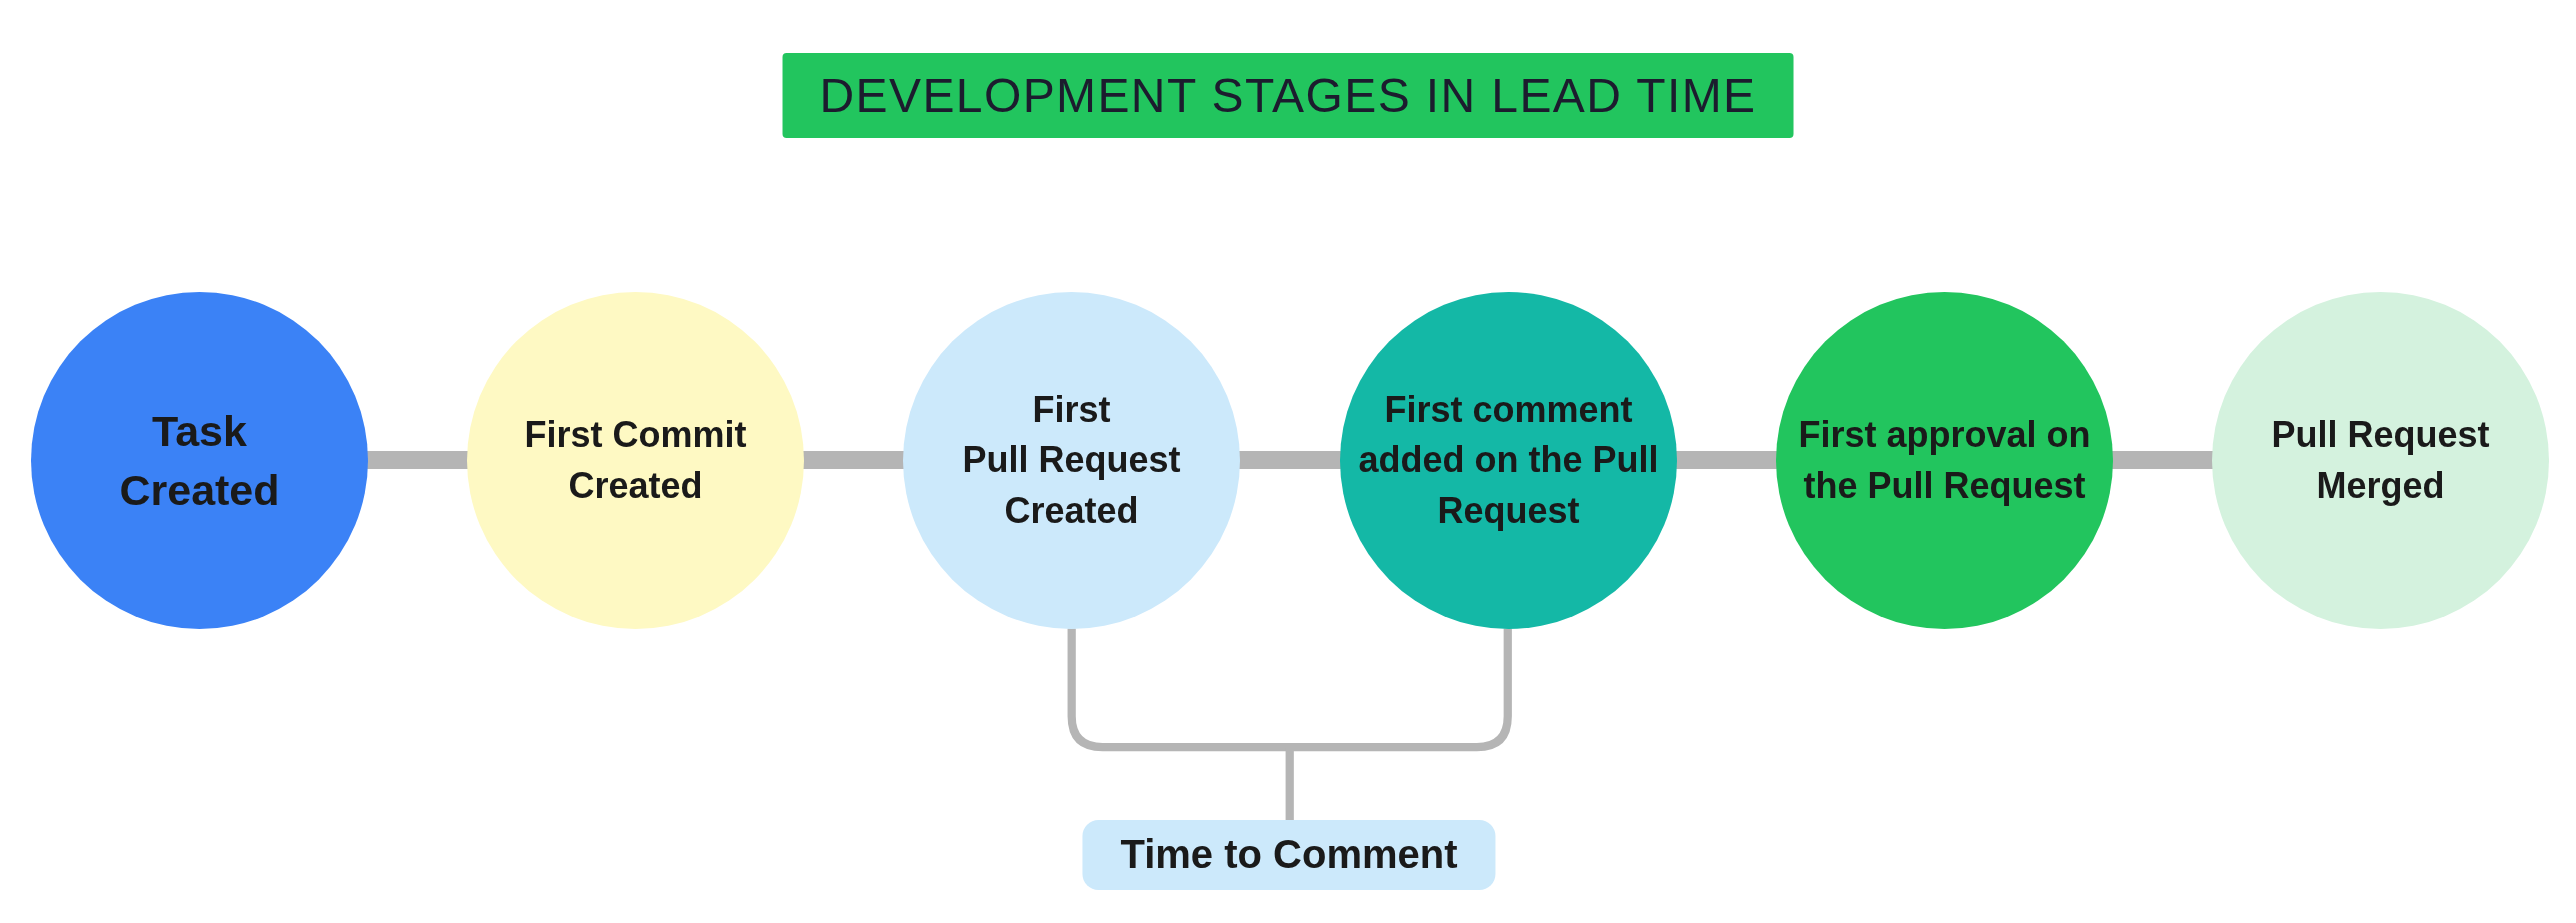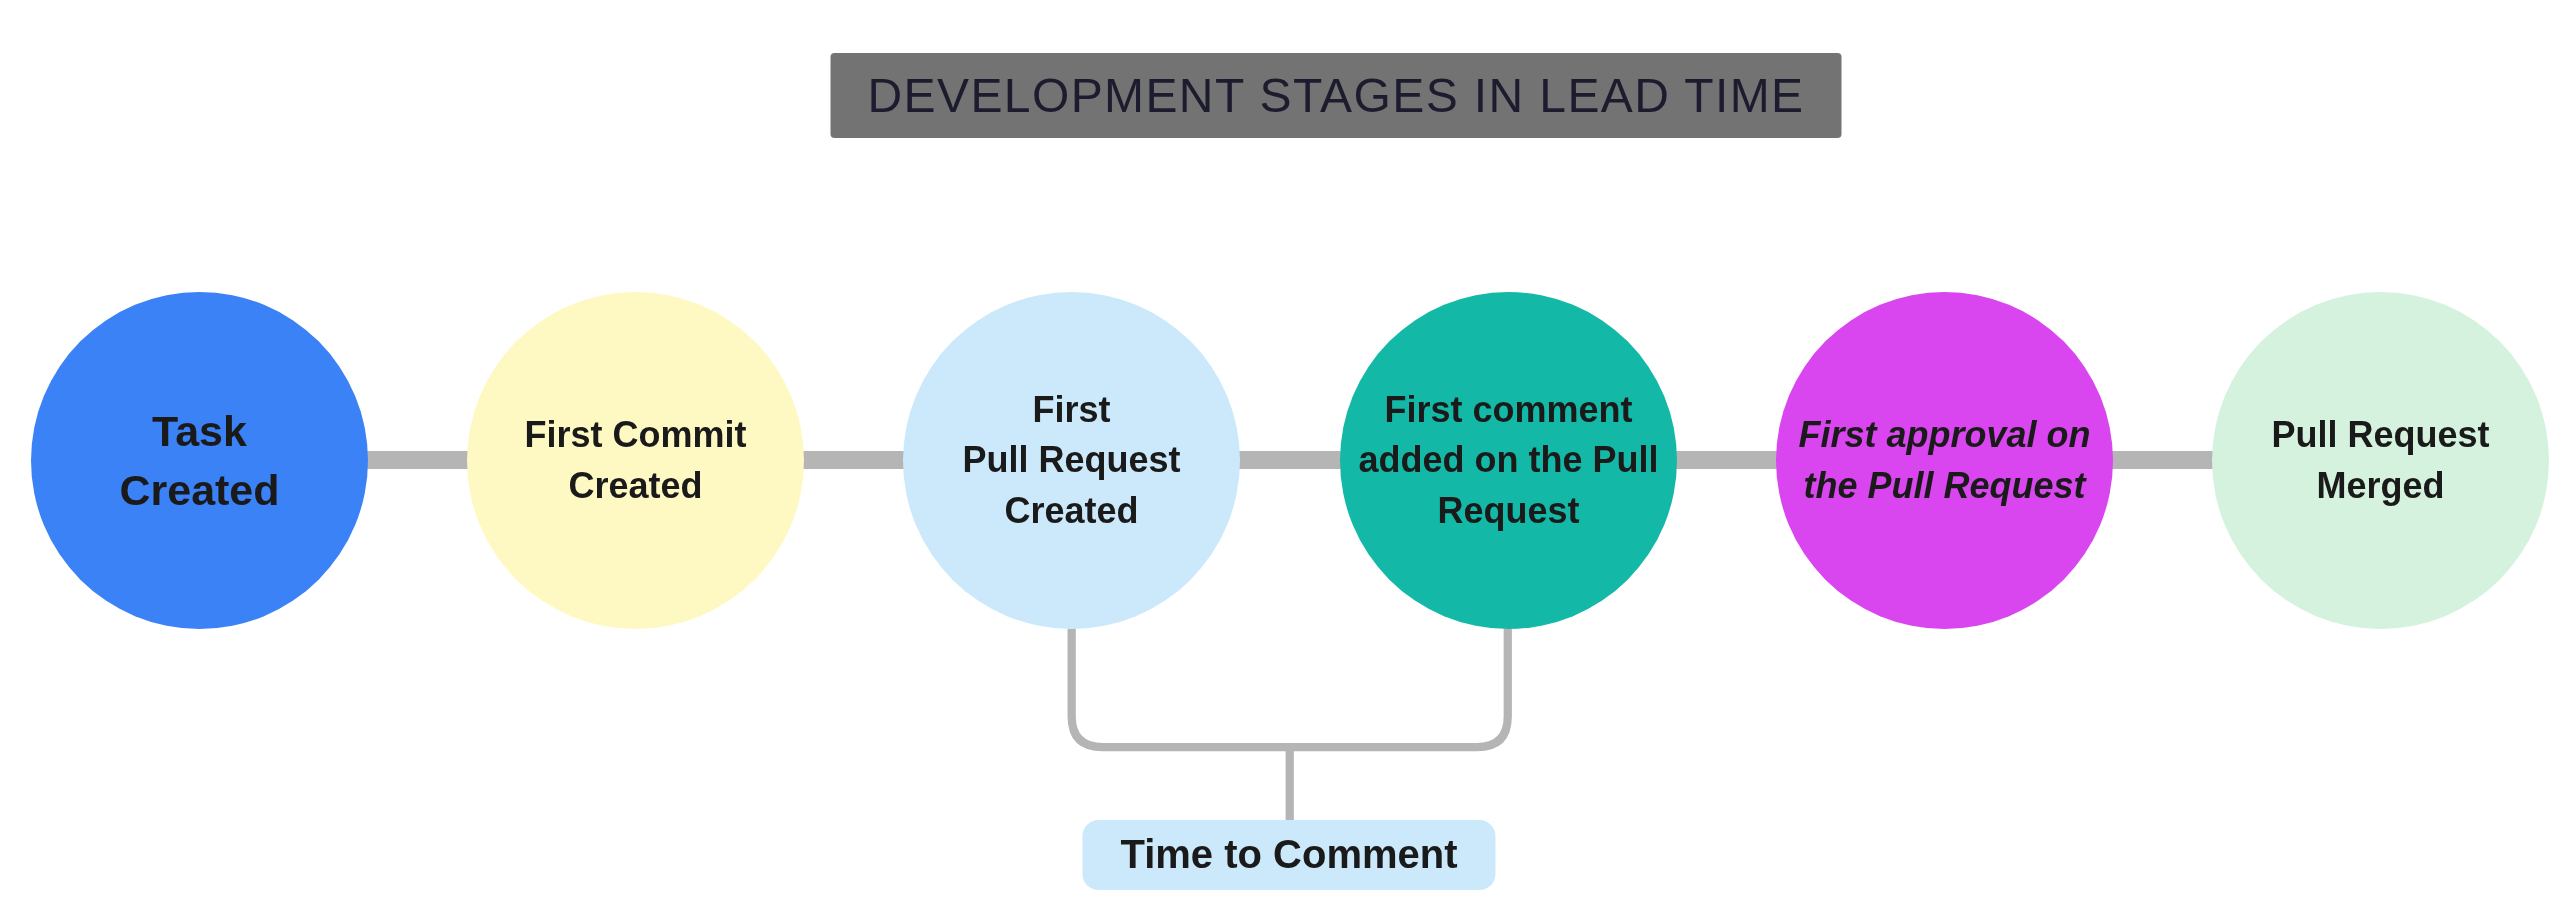--- a/index.html
+++ b/index.html
@@ -103,21 +103,21 @@
     color: #1a1a1a;
     white-space: nowrap;
     z-index: 2;
   }
 </style>
 </head>
 <body>
 
 <div class="canvas">
 
-  <div class="title" style="background-color: #737373; margin-left: 48px;">DEVELOPMENT STAGES IN LEAD TIME</div>
+  <div class="title" style="background-color: #22c55e;">DEVELOPMENT STAGES IN LEAD TIME</div>
 
   <div class="connector c1" style="background-color: rgb(181, 181, 181);"></div>
   <div class="connector c2" style="background-color: rgb(181, 181, 181);"></div>
   <div class="connector c3" style="background-color: rgb(181, 181, 181);"></div>
   <div class="connector c4" style="background-color: rgb(181, 181, 181);"></div>
   <div class="connector c5" style="background-color: rgb(181, 181, 181);"></div>
 
   <svg class="bracket" viewBox="0 0 3750 1344" aria-hidden="true">
     <path d="M1560 915 L1560 1043 Q1560 1088 1605 1088 L2150 1088 Q2195 1088 2195 1043 L2195 915"></path>
     <path d="M1877.5 1088 L1877.5 1205"></path>
@@ -138,21 +138,21 @@
 Pull Request
 Created</span>
   </div>
 
   <div class="stage s4" style="background-color: #14b8a6;">
     <span class="stage-label">First comment
 added on the Pull
 Request</span>
   </div>
 
-  <div class="stage s5" style="background-color: #d946ef; font-style: italic;">
+  <div class="stage s5" style="background-color: #22c55e;">
     <span class="stage-label">First approval on
 the Pull Request</span>
   </div>
 
   <div class="stage s6" style="background-color: rgb(212, 242, 222);">
     <span class="stage-label">Pull Request
 Merged</span>
   </div>
 
   <div class="annotation" style="background-color: rgb(204, 233, 251);">Time to Comment</div>

